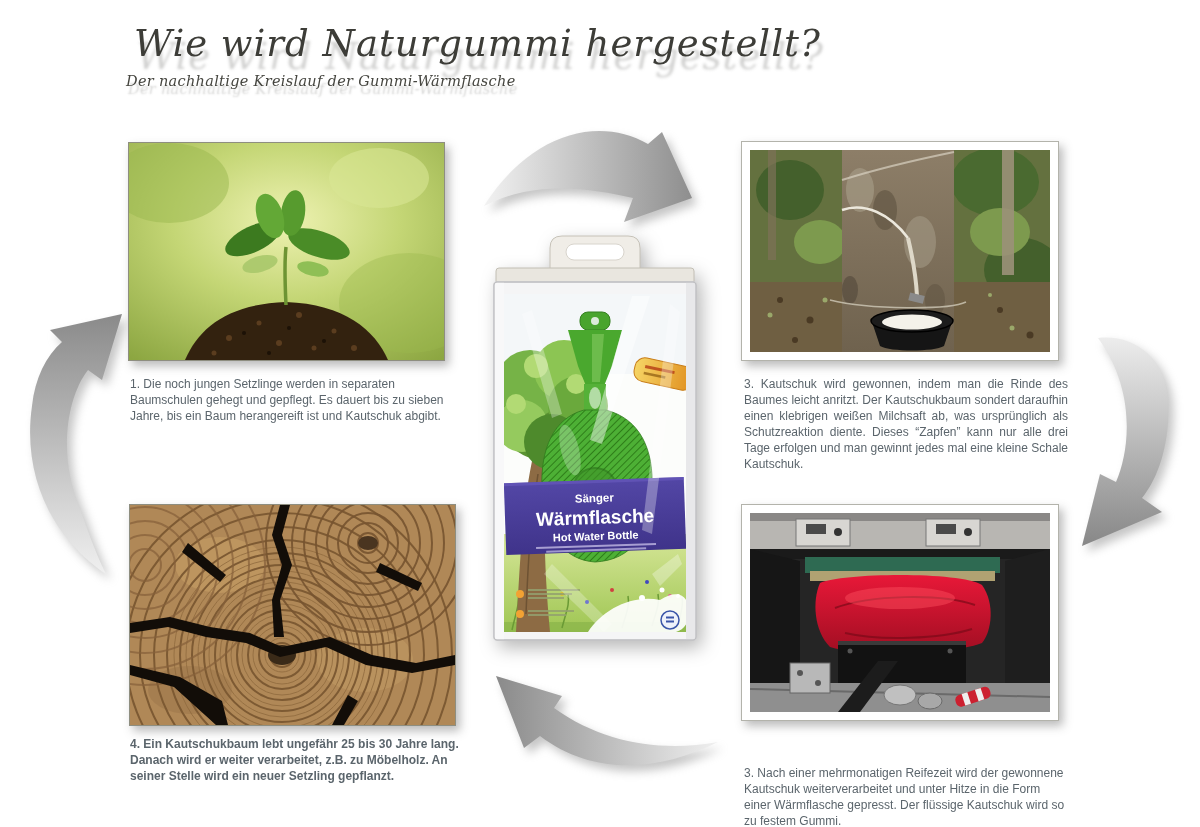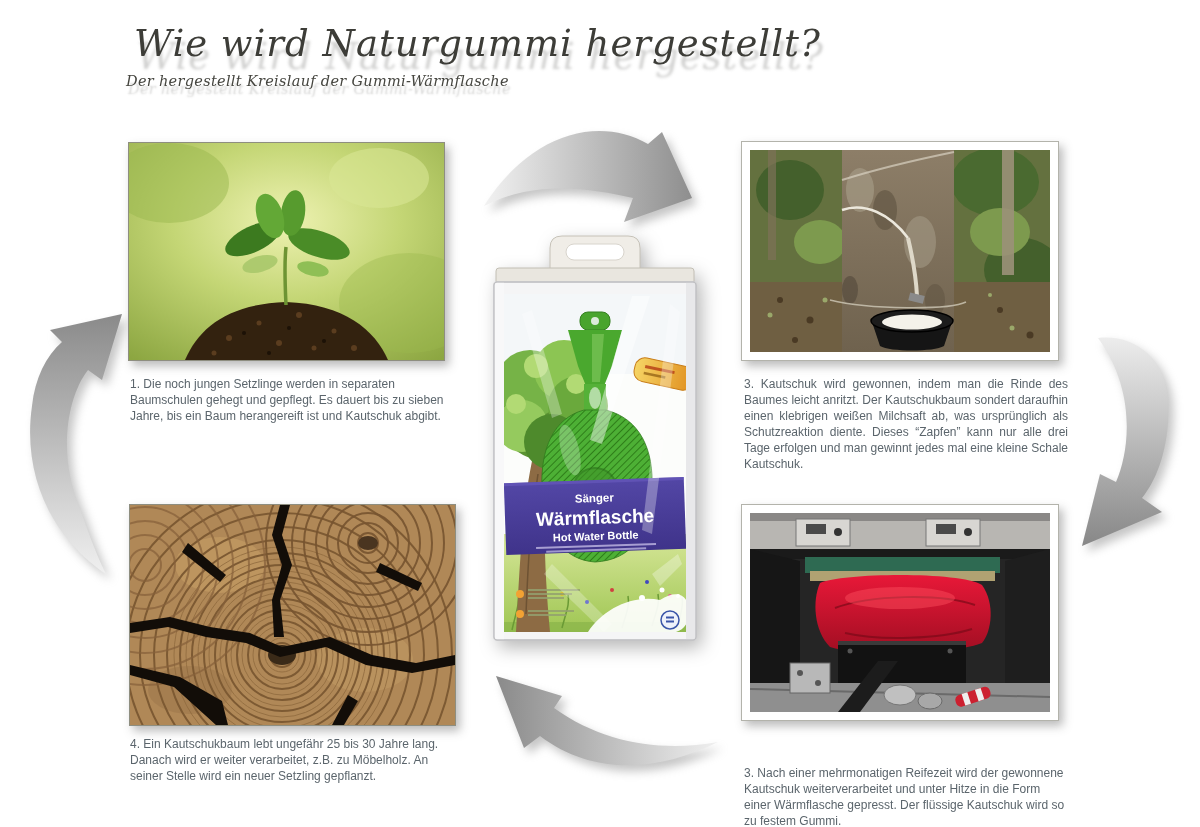--- a/index.html
+++ b/index.html
@@ -21,21 +21,21 @@
   .arrow-svg { filter:drop-shadow(5px 6px 5px rgba(110,110,110,0.4)); }
   .pkg-svg { filter:drop-shadow(5px 7px 9px rgba(0,0,0,0.28)); }
 </style>
 </head>
 <body>
 
 <div class="poster">
 
   <div class="abs" style="left:126px; top:14px;">
     <h1 class="title">Wie wird Naturgummi hergestellt?</h1>
-    <div class="subtitle">Der hergestellt Kreislauf der Gummi-Wärmflasche</div>
+    <div class="subtitle">Der nachhaltige Kreislauf der Gummi-Wärmflasche</div>
   </div>
 
   <svg class="abs arrow-svg" style="left:478px; top:108px;" width="220" height="125" viewBox="0 0 220 125">
     <defs>
         <linearGradient id="agT" x1="0" y1="0" x2="1" y2="0">
       <stop offset="0" stop-color="#f2f2f2"></stop>
           <stop offset="1" stop-color="#8e8e8e"></stop>
         </linearGradient>
       </defs>
     <path d="M6,98 C50,28 118,6 170,36 L184,24 L214,90 L146,114 L155,90 C112,80 56,72 6,98 Z" fill="url(#agT)"></path>
@@ -274,21 +274,21 @@
       <g fill="#120d08">
         <path d="M0,118 L40,112 L80,122 L120,128 L152,142 L200,132 L242,150 L286,158 L325,150 L325,160 L282,168 L236,160 L196,142 L150,152 L116,138 L76,132 L38,122 L0,128 Z"></path>
         <path d="M150,0 L160,0 L152,30 L162,60 L150,95 L154,132 L144,132 L142,95 L152,60 L142,30 Z"></path>
         <path d="M0,160 L50,172 L92,196 L98,220 L86,220 L44,182 L0,170 Z"></path>
         <path d="M58,38 L96,70 L90,77 L52,47 Z"></path>
         <path d="M202,220 L218,190 L228,196 L214,220 Z"></path>
         <path d="M250,58 L292,78 L288,86 L246,67 Z"></path>
       </g>
     </svg>
   </div>
-  <div class="abs caption" style="left:130px; top:736px; width:330px;">4. Ein Kautschukbaum lebt ungefähr 25 bis 30 Jahre lang. Danach wird er weiter verarbeitet, z.B. zu Möbelholz. An seiner Stelle wird ein neuer Setzling gepflanzt.</div>
+  <div class="abs caption" style="left:130px; top:736px; width:330px;font-weight:bold;">4. Ein Kautschukbaum lebt ungefähr 25 bis 30 Jahre lang. Danach wird er weiter verarbeitet, z.B. zu Möbelholz. An seiner Stelle wird ein neuer Setzling gepflanzt.</div>
 
   <svg class="abs pkg-svg" style="left:492px; top:234px;" width="206" height="412" viewBox="0 0 206 412">
     <defs>
       <linearGradient id="gGrass" x1="0" y1="0" x2="0" y2="1">
         <stop offset="0" stop-color="#d6e698"></stop>
           <stop offset="1" stop-color="#9fc653"></stop>
       </linearGradient>
       <linearGradient id="gBand" x1="0" y1="0" x2="0" y2="1">
         <stop offset="0" stop-color="#5347a6"></stop>
           <stop offset="1" stop-color="#3f338a"></stop>

